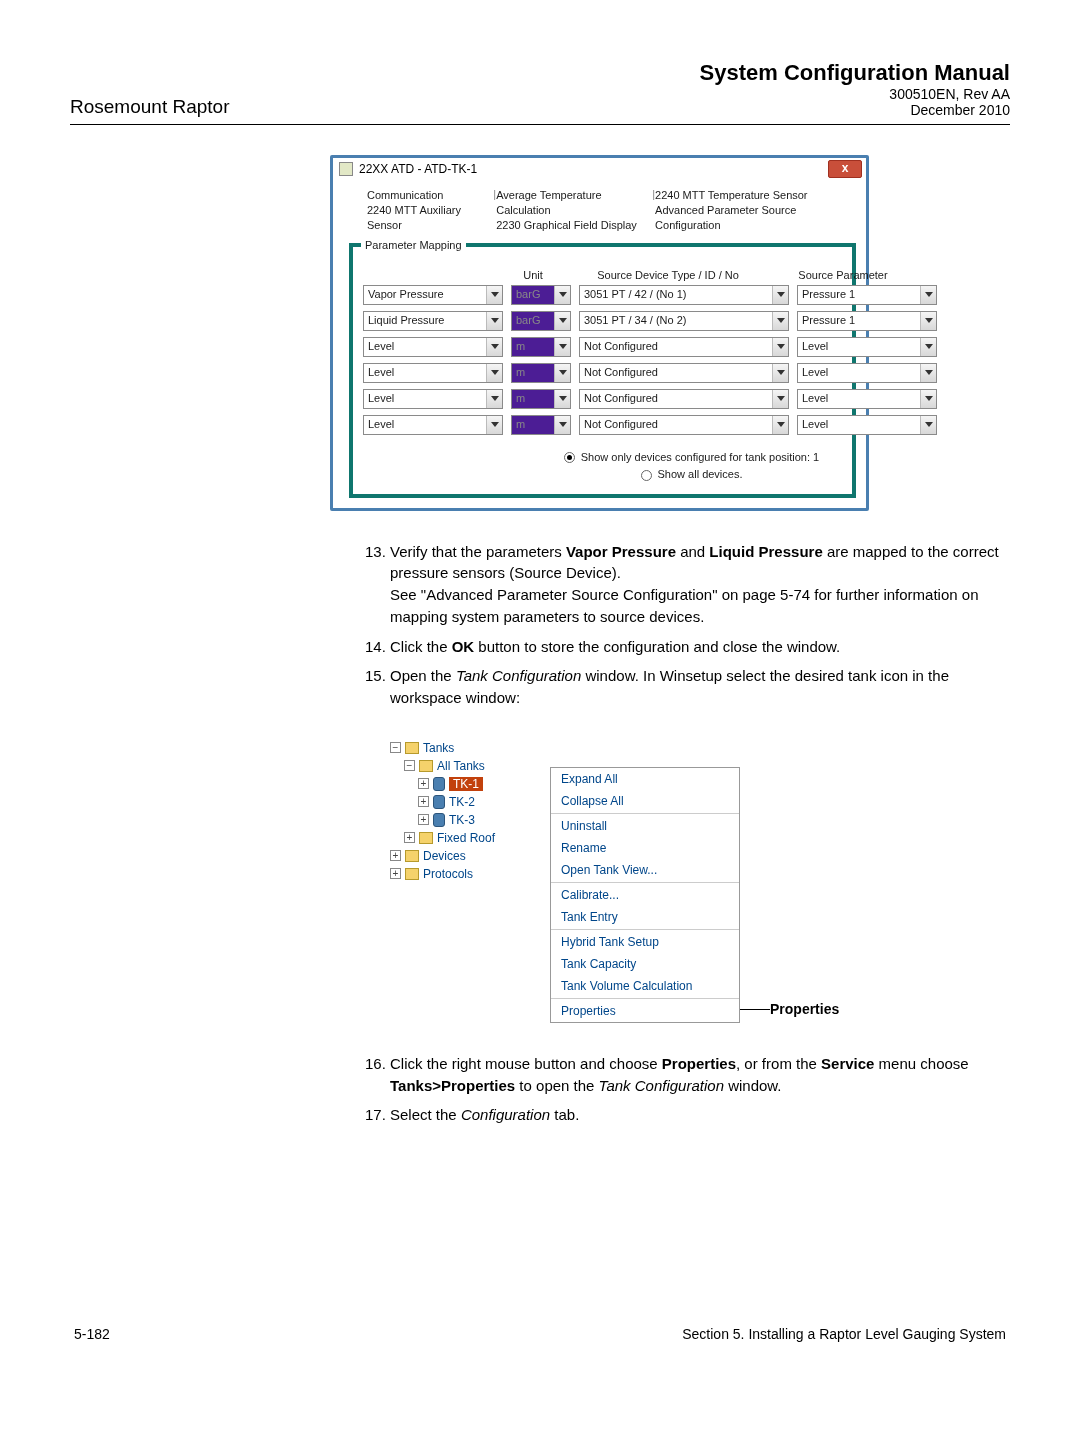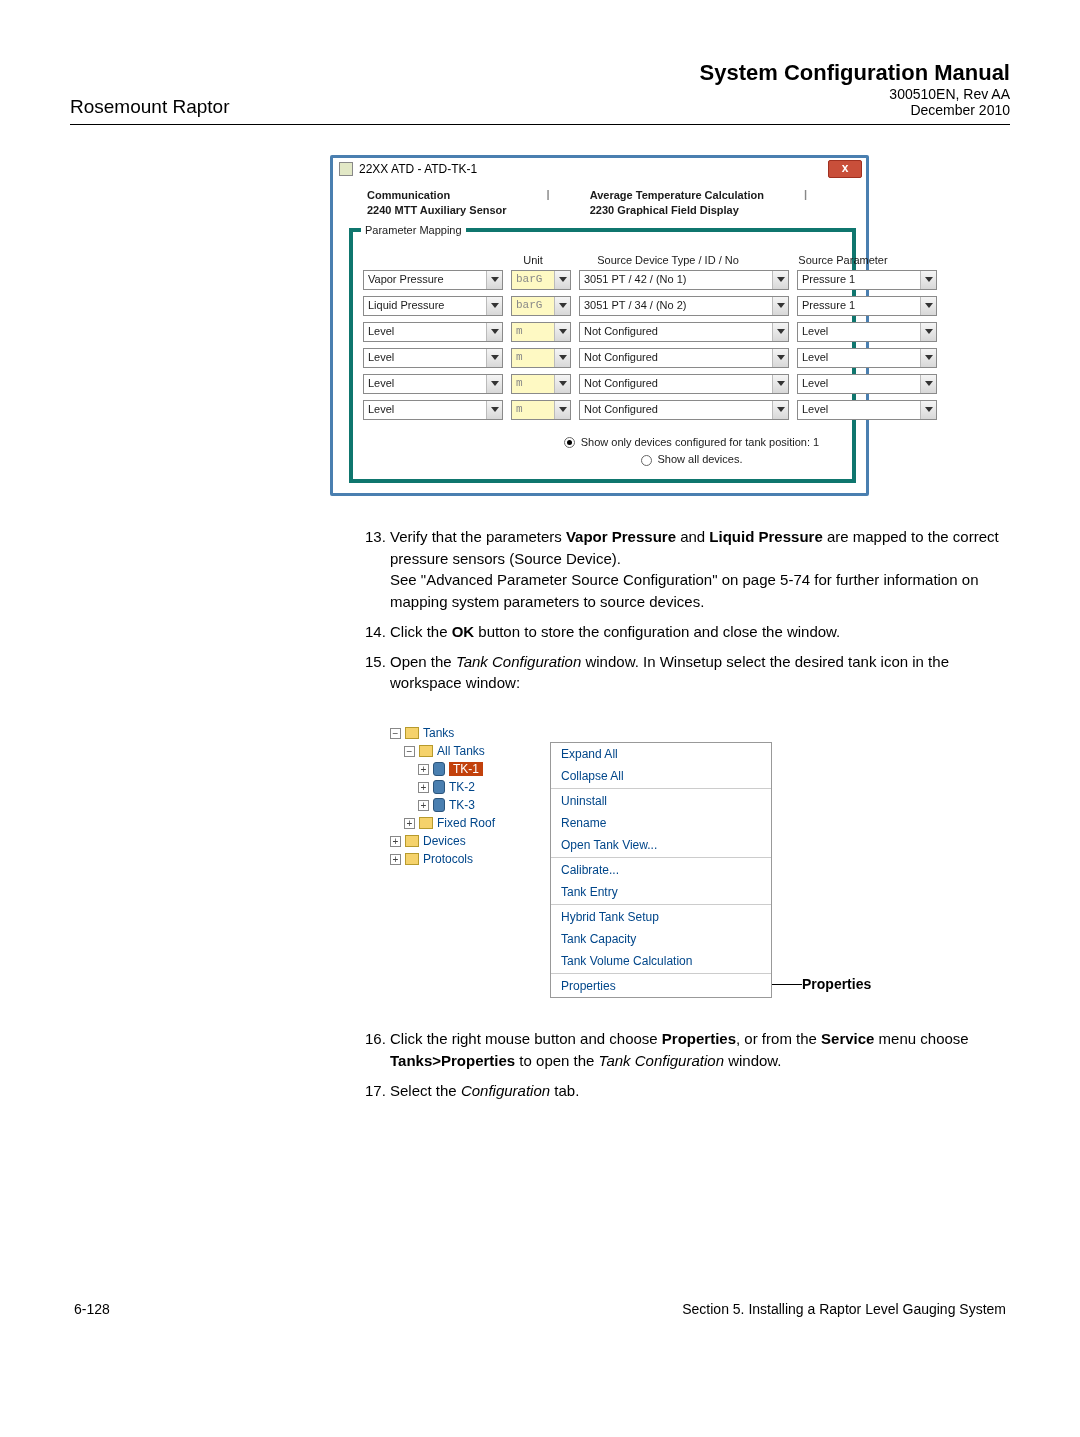--- a/index.html
+++ b/index.html
@@ -60,23 +60,21 @@
     color: #fff; text-align: center; line-height: 15px;
     font-size: 12px; font-weight: bold; border-radius: 2px;
   }
   .win-body {
     padding: 6px 10px 10px 16px;
     font-size: 11px;
     color: #1a1a1a;
   }
   .tabrow {
     display: flex;
-    gap: 40px;
     padding: 2px 0 6px 18px;
-    font-weight: bold;
   }
   .tabrow .tabgroup {
     display: flex;
     flex-direction: column;
     line-height: 1.35;
   }
   .tabrow .sep { color: #888; }
   .groupbox {
     border: 4px solid #0f766e;
     position: relative;
@@ -117,21 +115,21 @@
     border-left: 1px solid #bbb;
     background: linear-gradient(#f5f5f5,#d8d8d8);
     display: flex; align-items: center; justify-content: center;
   }
   .dd .arrow::after {
     content: "";
     border-left: 4px solid transparent;
     border-right: 4px solid transparent;
     border-top: 5px solid #333;
   }
-  .dd.disabled { background: #fef9c3; font-family: Liberation Mono, monospace; }
+  .dd.disabled { background: #4c1d95; }
   .dd.disabled .val { color: #888; }
   .radio-row {
     padding: 8px 0 0 178px;
     font-size: 11px;
     line-height: 1.6;
     text-align: center;
   }
   .radio {
     width: 11px; height: 11px; border-radius: 50%;
     border: 1px solid #666; display: inline-block;
@@ -171,26 +169,26 @@
   .tree .tank {
     width: 12px; height: 14px; background: #4a7fb0; border: 1px solid #2c557c;
     border-radius: 3px; margin-right: 4px;
   }
   .tree .sel {
     background: #c2410c; color: #fff; padding: 0 4px;
   }
   .ind1 { padding-left: 14px; }
   .ind2 { padding-left: 28px; }
   .ctxmenu {
-    width: 222px;
+    width: 190px;
     border: 1px solid #999;
     background: #fff;
     font-size: 12px;
     color: #00468a;
-    margin-top: 18px;
+    margin-top: 28px;
   }
   .ctxmenu .mi { padding: 4px 10px; }
   .ctxmenu .msep { border-top: 1px solid #ccc; margin: 1px 0; }
   .props-label {
     align-self: flex-end;
     margin-left: 30px;
     font-weight: bold;
     color: #000;
     font-size: 14px;
     padding-bottom: 6px;
@@ -237,20 +235,24 @@
         <div class="tabgroup">
           <span>Communication</span>
           <span>2240 MTT Auxiliary Sensor</span>
         </div>
         <span class="sep">|</span>
         <div class="tabgroup">
           <span>Average Temperature Calculation</span>
           <span>2230 Graphical Field Display</span>
         </div>
         <span class="sep">|</span>
+        <div class="tabgroup">
+          <span>2240 MTT Temperature Sensor</span>
+          <span>Advanced Parameter Source Configuration</span>
+        </div>
       </div>
 
       <div class="groupbox">
         <span class="legend">Parameter Mapping</span>
 
         <div class="hdr-row">
           <div></div>
           <div>Unit</div>
           <div>Source Device Type / ID / No</div>
           <div>Source Parameter</div>
@@ -457,17 +459,17 @@
   <ol class="instructions" start="16">
     <li>
       <span>Click the right mouse button and choose </span><b>Properties</b><span>, or from the </span><b>Service</b><span> menu choose </span><b>Tanks&gt;Properties</b><span> to open the </span><i>Tank Configuration</i><span> window.</span>
     </li>
     <li>
       <span>Select the </span><i>Configuration</i><span> tab.</span>
     </li>
   </ol>
 
   <div class="footer">
-    <span>6-128</span>
+    <span>5-182</span>
     <span>Section 5. Installing a Raptor Level Gauging System</span>
   </div>
 
 </div>
 
 </body></html>

